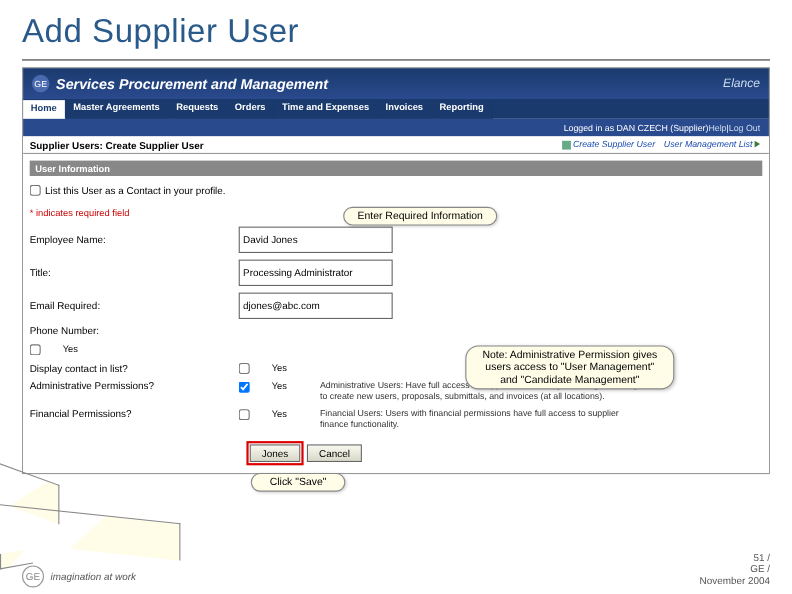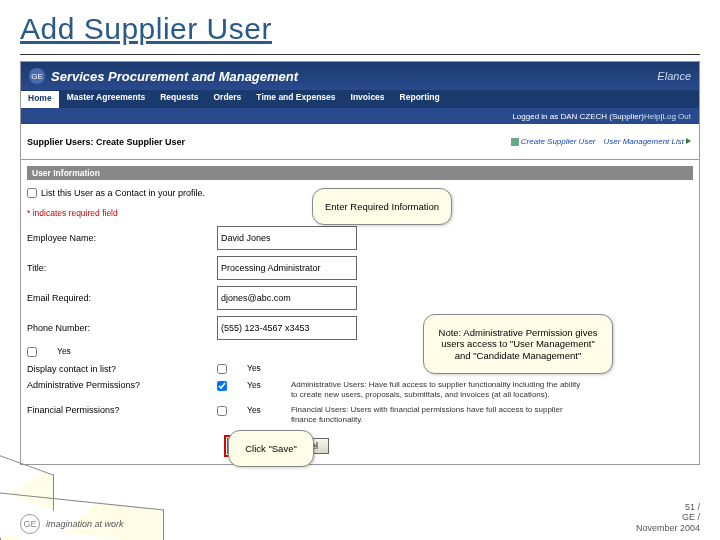--- a/index.html
+++ b/index.html
@@ -1,49 +1,49 @@
 <!DOCTYPE html>
 <html><head>
 <meta charset="utf-8">
 <style>
   * { box-sizing: border-box; margin: 0; padding: 0; }
   body { font-family: Arial, sans-serif; width: 720px; height: 540px; background: #fff; position: relative; overflow: hidden; }
-  .slide-title { font-size: 30px; font-weight: 300; color: #2a5a8a; padding: 12px 20px 8px; letter-spacing: 0.5px; text-decoration: underline; }
+  .slide-title { font-size: 30px; font-weight: 300; color: #2a5a8a; padding: 12px 20px 8px; letter-spacing: 0.5px; }
   .title-underline { border-bottom: 1px solid #333; margin: 0 20px 6px; }
   .app-frame { margin: 0 20px; border: 1px solid #999; font-size: 9px; color: #000; }
   .app-header { background: linear-gradient(#1a3a6e, #2a4a8e); color: #fff; padding: 4px 8px; display: flex; align-items: center; justify-content: space-between; height: 28px; }
   .app-header-left { display: flex; align-items: center; gap: 6px; }
   .ge-dot { width: 16px; height: 16px; border-radius: 50%; background: #4a6aae; display: flex; align-items: center; justify-content: center; font-size: 8px; color: #fff; }
   .app-header-title { font-size: 13px; font-style: italic; font-weight: bold; }
   .elance { font-size: 11px; font-style: italic; color: #cde; }
   .navbar { background: #1a3a6e; display: flex; height: 18px; }
   .nav-tab { background: #fff; color: #1a3a6e; padding: 2px 7px; border-right: 1px solid #1a3a6e; font-size: 8.5px; font-weight: bold; border-top: 1px solid #1a3a6e; }
   .nav-tab.inactive { background: #1a3a6e; color: #fff; border-top: none; }
   .userbar { background: #2a4a8e; color: #fff; display: flex; justify-content: flex-end; align-items: center; padding: 2px 8px; font-size: 8px; height: 16px; gap: 0; }
   .userbar a { color: #cde; }
-  .page-header { display: flex; justify-content: space-between; align-items: center; background: #fff; border-bottom: 1px solid #999; padding: 3px 6px; height: 36px; }
+  .page-header { display: flex; justify-content: space-between; align-items: center; background: #fff; border-bottom: 1px solid #999; padding: 3px 6px; height: 16px; }
   .page-header-title { font-weight: bold; font-size: 9px; }
   .page-header-links { display: flex; gap: 8px; font-size: 8px; color: #1a4aae; font-style: italic; }
   .page-header-links span { display: flex; align-items: center; gap: 2px; }
   .mini-icon { width: 8px; height: 8px; background: #6a8; display: inline-block; }
   .form-area { padding: 6px; background: #fff; }
   .section-bar { background: #888; color: #fff; font-weight: bold; padding: 2px 5px; font-size: 8.5px; margin-bottom: 8px; }
   .checkbox-row { display: flex; align-items: center; gap: 4px; margin: 4px 0 10px; font-size: 9px; }
   .checkbox-row input { width: 10px; height: 10px; }
   .req-note { color: #c00; font-size: 8.5px; margin-bottom: 8px; }
   .form-row { display: flex; align-items: center; margin-bottom: 6px; font-size: 9px; }
   .form-label { width: 190px; }
   .form-input { border: 1px solid #666; padding: 11px 3px; font-size: 9px; height: 14px; width: 140px; }
   .form-check-group { display: flex; align-items: flex-start; gap: 20px; font-size: 8.5px; }
   .form-check-group input { width: 10px; height: 10px; margin-top: 1px; }
   .perm-desc { font-size: 8px; color: #333; max-width: 290px; line-height: 1.2; }
   .button-row { display: flex; gap: 6px; padding: 8px 0 4px 200px; }
   .btn { border: 1px solid #666; background: linear-gradient(#f8f8f0, #d8d8c8); padding: 2px 10px; font-size: 9px; }
   .btn-save { outline: 2px solid #d00; outline-offset: 1px; }
-  .callout { position: absolute; background: #fffde8; border: 1px solid #888; border-radius: 12px; padding: 12px 10px; font-size: 9.5px; text-align: center; line-height: 1.2; box-shadow: 1px 1px 3px rgba(0,0,0,0.2); }
+  .callout { position: absolute; background: #fffde8; border: 1px solid #888; border-radius: 12px; padding: 2px 10px; font-size: 9.5px; text-align: center; line-height: 1.2; box-shadow: 1px 1px 3px rgba(0,0,0,0.2); }
   .co1 { top: 188px; left: 312px; width: 140px; }
   .co1-tail { top: 218px; left: 260px; border-top: 1px solid #888; border-right: 1px solid #888; width: 54px; height: 36px; background: linear-gradient(135deg, transparent 48%, #fffde8 50%); transform: skewY(20deg); }
   .co2 { top: 314px; left: 423px; width: 190px; }
   .co2-tail { top: 348px; left: 260px; width: 164px; height: 34px; border-top: 1px solid #888; border-right: 1px solid #888; background: linear-gradient(135deg, transparent 48%, #fffde8 50%); transform: skewY(6deg); }
   .co3 { top: 430px; left: 228px; width: 86px; }
   .co3-tail { top: 438px; left: 312px; width: 30px; height: 14px; border-bottom: 1px solid #888; border-left: 1px solid #888; background: linear-gradient(-45deg, transparent 48%, #fffde8 50%); transform: skewY(-10deg); }
   .footer { position: absolute; bottom: 6px; left: 20px; right: 20px; display: flex; justify-content: space-between; align-items: flex-end; font-size: 9px; color: #555; }
   .footer-left { display: flex; align-items: center; gap: 6px; }
   .ge-logo { width: 20px; height: 20px; border-radius: 50%; border: 1px solid #999; display: flex; align-items: center; justify-content: center; font-size: 9px; color: #888; }
   .footer-right { text-align: right; line-height: 1.2; }
@@ -113,21 +113,20 @@
     <div class="form-row">
       <span class="form-label">Title:</span>
       <input class="form-input" value="Processing Administrator" style="">
     </div>
     <div class="form-row">
       <span class="form-label">Email Required:</span>
       <input class="form-input" value="djones@abc.com" style="">
     </div>
     <div class="form-row">
       <span class="form-label">Phone Number:</span>
-      <input class="form-input" value="(555) 123-4567 x3453" style="">
     </div>
     <div class="form-row">
       <div class="form-check-group">
         <input type="checkbox" style="">
         <span>Yes</span>
       </div>
     </div>
     <div class="form-row">
       <span class="form-label">Display contact in list?</span>
       <div class="form-check-group">

